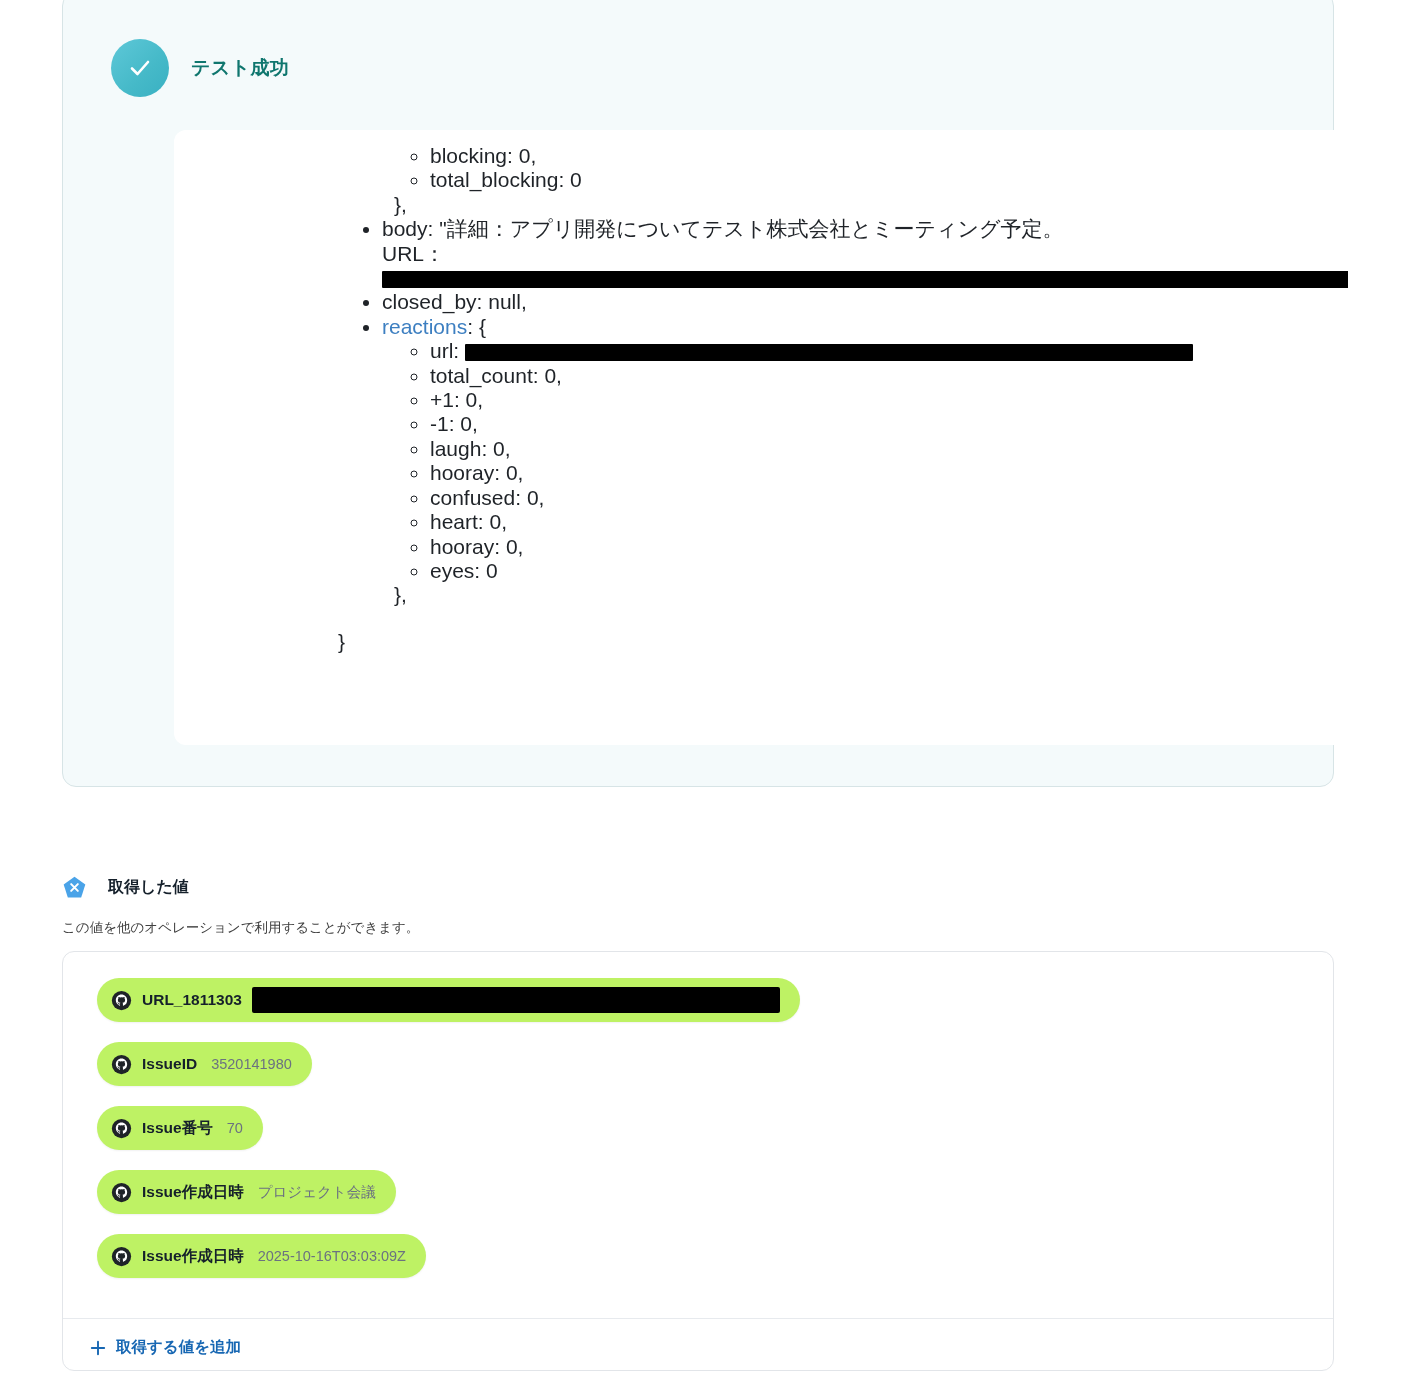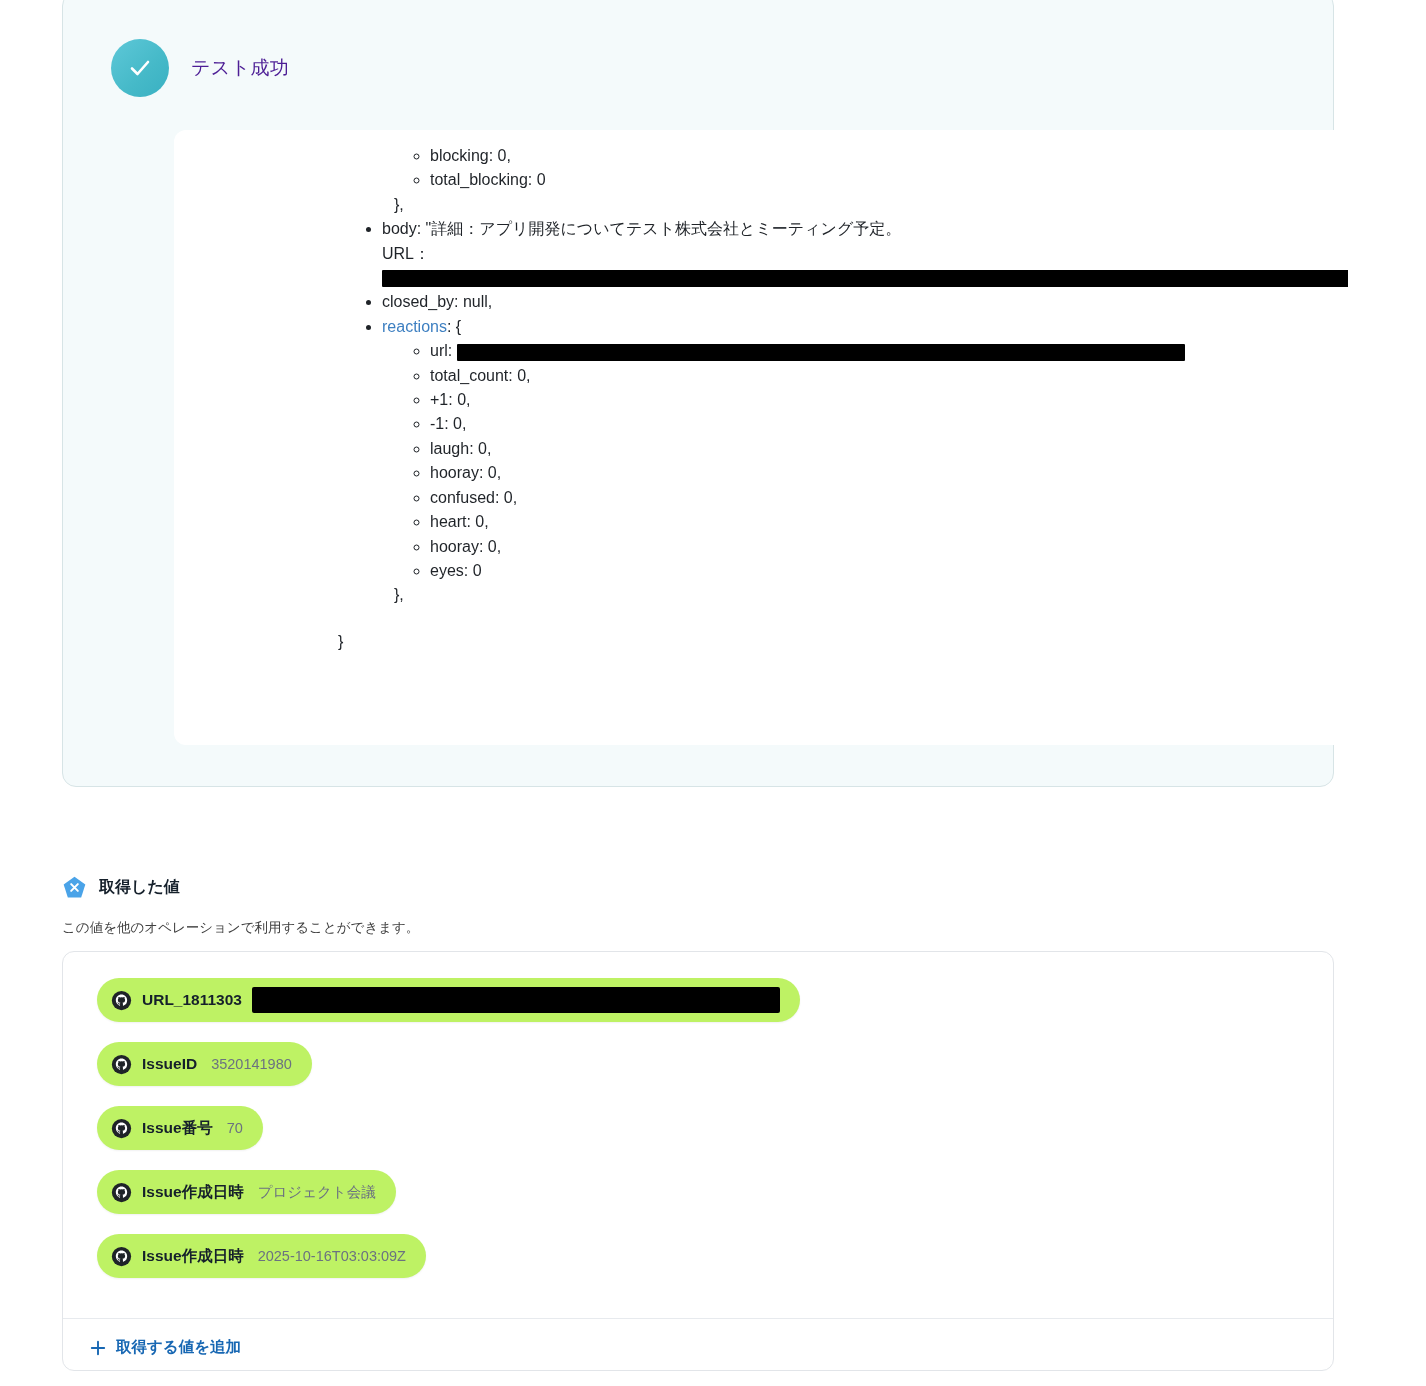--- a/index.html
+++ b/index.html
@@ -45,40 +45,40 @@
     border-radius: 50%;
     background: linear-gradient(135deg, #5ec8d8 0%, #45b9c8 60%, #39b0c2 100%);
     display: flex;
     align-items: center;
     justify-content: center;
     flex: 0 0 auto;
   }
   .check-circle svg { display: block; }
   .success-title {
     font-size: 19px;
-    font-weight: normal;
+    font-weight: bold;
     letter-spacing: .02em;
-    color: #4c1d95;
+    color: #0f766e;
   }
 
   
   .json-card {
     position: absolute;
     left: 111px;
     top: 137px;
     width: 1174px;
     height: 615px;
     background: #ffffff;
     border-radius: 12px;
     box-sizing: border-box;
     overflow: hidden;
   }
   .json-body {
     padding: 14px 0 0 0;
-    font-size: 16px;
+    font-size: 21px;
     line-height: 24.4px;
     color: #1f2328;
   }
   ul.lvl1 {
     list-style: disc;
     margin: 0;
     padding-left: 208px;
   }
   ul.lvl2 {
     list-style: circle;
@@ -107,21 +107,21 @@
     margin-top: 22px;
   }
 
   
   .values-section-head {
     position: absolute;
     left: 62px;
     top: 875px;
     display: flex;
     align-items: center;
-    gap: 12px;
+    gap: 21px;
   }
   .pentagon-icon {
     width: 25px;
     height: 25px;
     flex: 0 0 auto;
     display: block;
   }
   .values-title {
     font-size: 16px;
     font-weight: bold;

